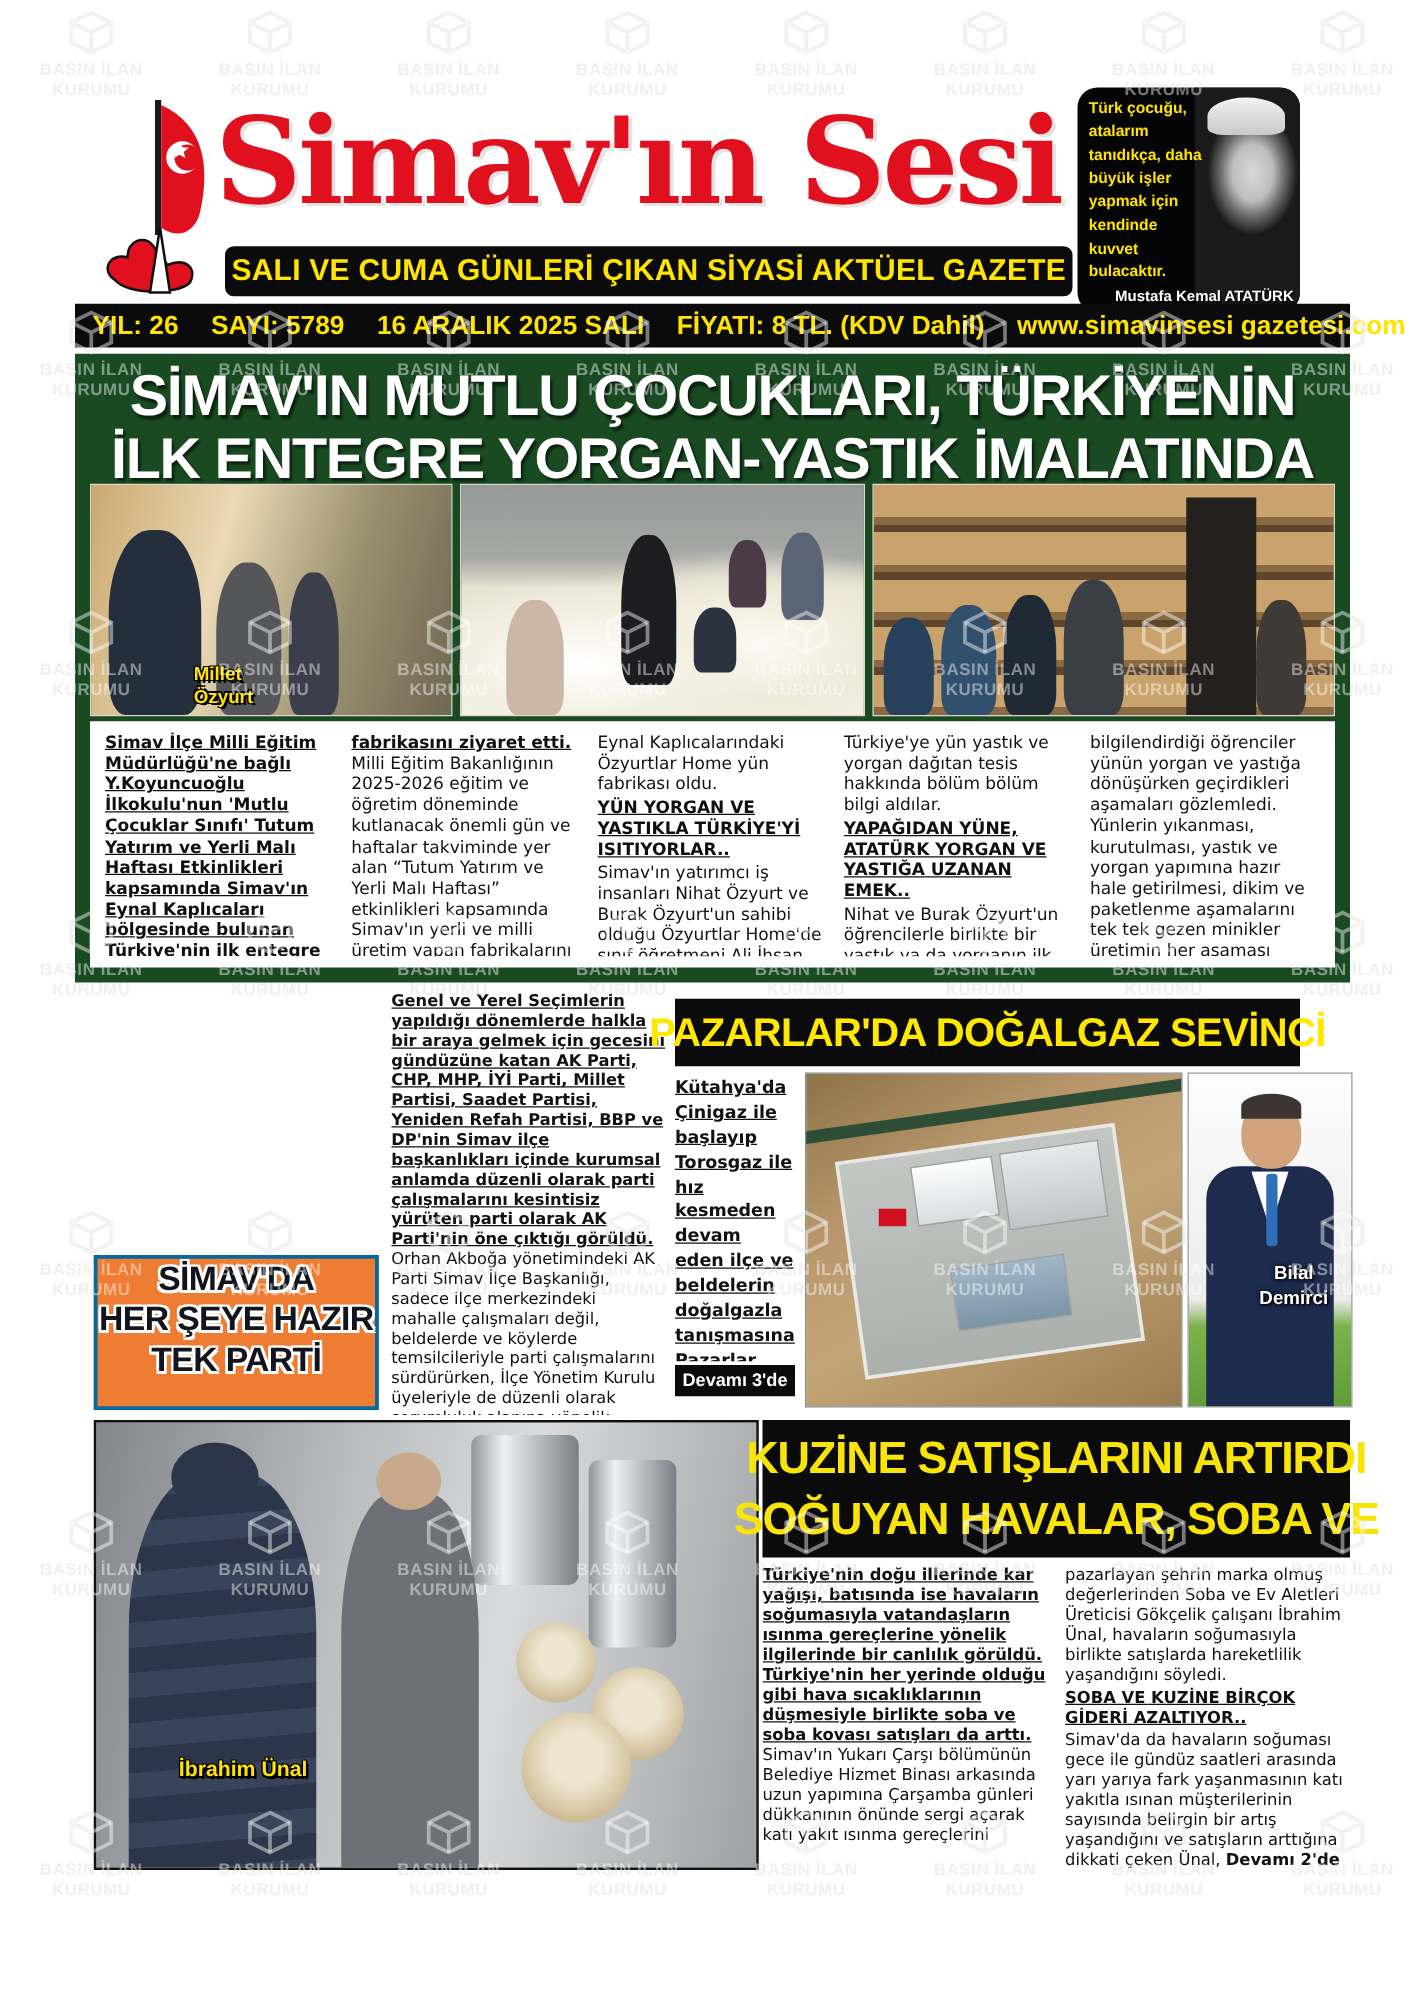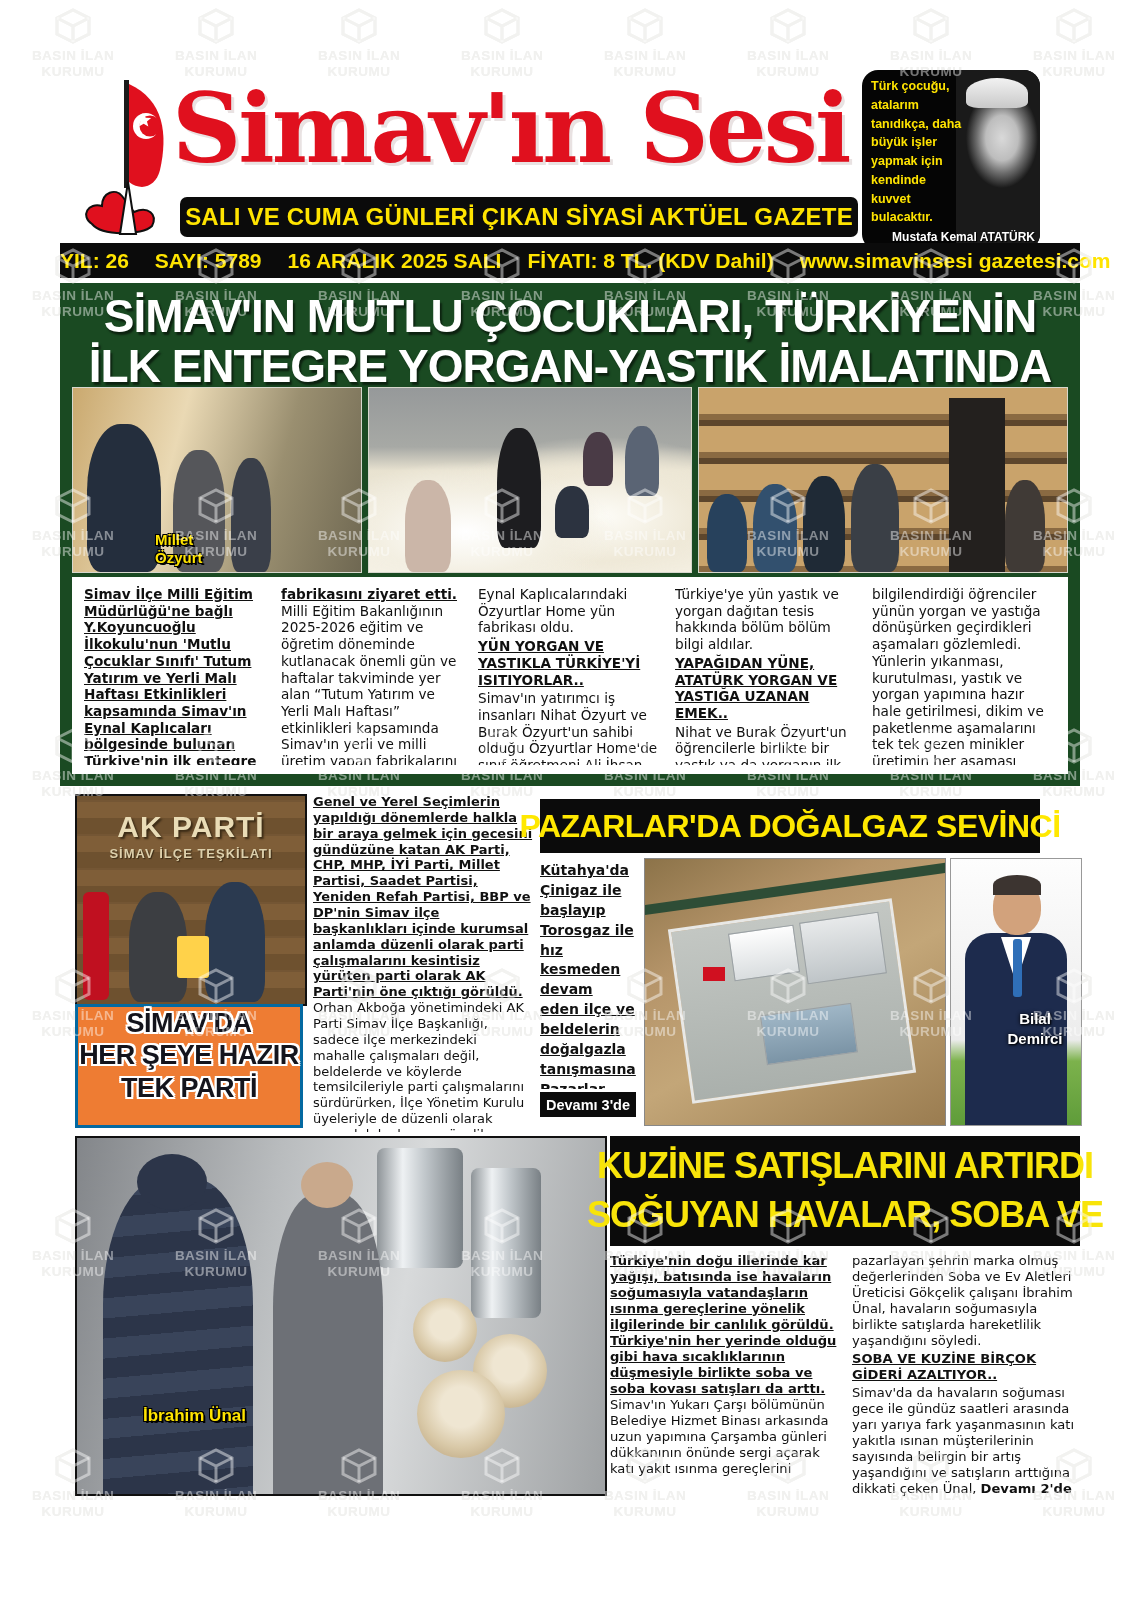--- a/index.html
+++ b/index.html
@@ -27,21 +27,21 @@
   #ataturk-quote{position:absolute;left:9px;top:7px;width:92px;color:#ffe400;font-weight:bold;
      font-size:12.5px;line-height:1.5;font-family:"Liberation Sans",sans-serif;}
   #ataturk-portrait{position:absolute;right:0;top:0;width:84px;height:100%;
      background:radial-gradient(ellipse 36px 50px at 46px 68px,#d9d9d9 0%,#bdbdbd 45%,#6e6e6e 70%,#1a1a1a 100%);}
   #ataturk-hair{position:absolute;right:12px;top:8px;width:62px;height:30px;border-radius:50% 50% 20% 20%;
      background:linear-gradient(#f2f2f2,#c9c9c9);}
   #ataturk-name{position:absolute;right:5px;bottom:6px;color:#fff;font-size:12px;font-weight:bold;
      font-family:"Liberation Sans",sans-serif;text-shadow:1px 1px 1px #000;}
   
   #date-bar{left:60px;top:243px;width:1020px;height:35px;background:#0b0b0b;color:#ffe400;z-index:2;
-     display:flex;align-items:center;gap:26px;box-sizing:border-box;
+     display:flex;align-items:center;gap:26px;padding-left:14px;box-sizing:border-box;
      font-family:"Liberation Sans",sans-serif;font-weight:bold;font-size:21px;white-space:nowrap;}
   
   #lead-panel{left:60px;top:283px;width:1020px;height:503px;background:#1a4a22;z-index:1;overflow:hidden;}
   .lead-headline{position:absolute;left:0;width:100%;text-align:center;color:#fff;
      font-family:"Liberation Sans",sans-serif;font-weight:800;font-size:46px;letter-spacing:-1px;
      text-shadow:2px 3px 2px rgba(0,0,0,.55);white-space:nowrap;}
   #lead-photos{position:absolute;left:12px;top:104px;width:996px;height:184px;display:flex;gap:6px;}
   .lphoto{position:relative;height:100%;overflow:hidden;border:1px solid #d7d7cd;}
   #lphoto-1{width:290px;background:linear-gradient(105deg,#caa96f 0%,#ead9b4 35%,#9a8f70 68%,#6f6852 100%);}
   #lphoto-2{width:324px;background:
@@ -859,28 +859,20 @@
         <span class="subhead">YAPAĞIDAN YÜNE, ATATÜRK YORGAN VE YASTIĞA UZANAN EMEK..</span>
         <span>Nihat ve Burak Özyurt'un öğrencilerle birlikte bir yastık ya da yorganın ilk yün halinden paketlenmesine varıncaya kadar geçen tüm evreler hakkında</span>
       </div>
       <div class="lead-col">
         <span>bilgilendirdiği öğrenciler yünün yorgan ve yastığa dönüşürken geçirdikleri aşamaları gözlemledi. Yünlerin yıkanması, kurutulması, yastık ve yorgan yapımına hazır hale getirilmesi, dikim ve paketlenme aşamalarını tek tek gezen minikler üretimin her aşaması hakkında bilgi edindiler.</span>
         
       </div>
     </div>
   </div>
 
-  <div id="ak-photo" class="abs">
-    <div id="ak-sign1">AK PARTİ</div>
-    <div id="ak-sign2">SİMAV İLÇE TEŞKİLATI</div>
-    <div class="sil" style="left:6px;top:96px;width:26px;height:108px;background:#c01020;border-radius:6px;"></div>
-    <div class="sil" style="left:52px;top:96px;width:58px;height:110px;background:#3c3e42;"></div>
-    <div class="sil" style="left:128px;top:86px;width:60px;height:120px;background:#2b3a50;"></div>
-        <div class="sil" style="left:100px;top:140px;width:32px;height:42px;background:#ffd24a;border-radius:3px;"></div>
-  </div>
   <div id="orange-banner" class="abs">
     <div class="banner-line">SİMAV'DA</div>
     <div class="banner-line">HER ŞEYE HAZIR</div>
     <div class="banner-line">TEK PARTİ</div>
   </div>
   <div id="ak-article" class="abs">
     <span class="bu">Genel ve Yerel Seçimlerin yapıldığı dönemlerde halkla bir araya gelmek için gecesini gündüzüne katan AK Parti, CHP, MHP, İYİ Parti, Millet Partisi, Saadet Partisi, Yeniden Refah Partisi, BBP ve DP'nin Simav ilçe başkanlıkları içinde kurumsal anlamda düzenli olarak parti çalışmalarını kesintisiz yürüten parti olarak AK Parti'nin öne çıktığı görüldü.</span>
     <span>Orhan Akboğa yönetimindeki AK Parti Simav İlçe Başkanlığı, sadece ilçe merkezindeki mahalle çalışmaları değil, beldelerde ve köylerde temsilcileriyle parti çalışmalarını sürdürürken, İlçe Yönetim Kurulu üyeleriyle de düzenli olarak sorumluluk alanına yönelik düzenledikleri ziyaretlerle de halkın nabzını tutuyorlar.</span>
     
   </div>

